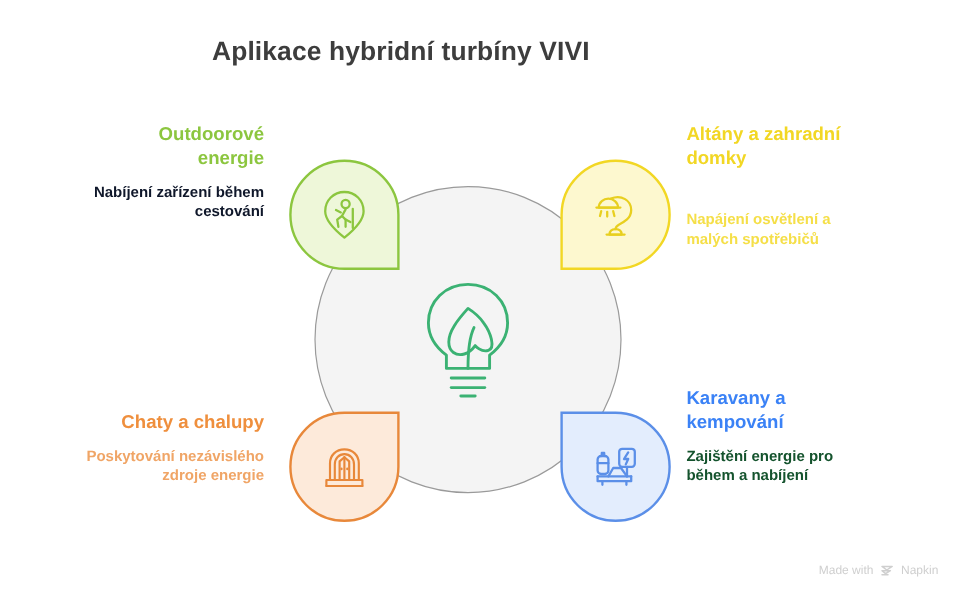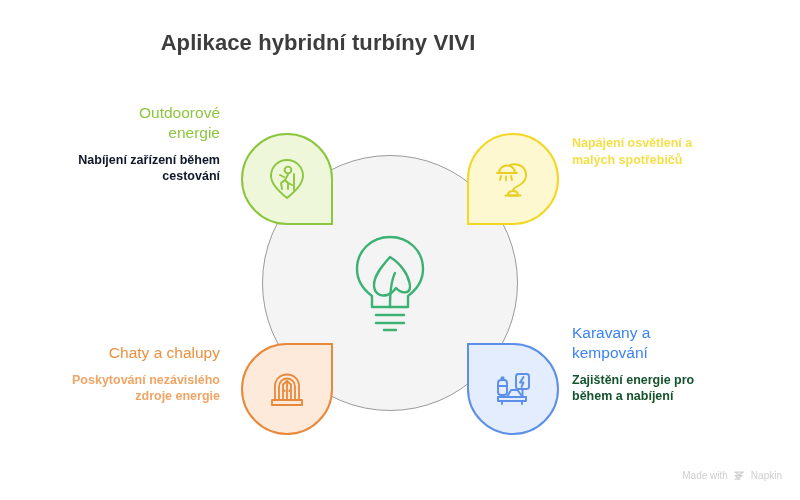--- a/index.html
+++ b/index.html
@@ -24,20 +24,21 @@
   .title {
     position: absolute;
     left: 0;
     top: 30px;
     width: 636px;
     text-align: center;
     font-size: 22px;
     font-weight: bold;
     color: #3d3d3d;
     letter-spacing: 0.1px;
+    padding-left: 16px;
   }
 
   
   .center-circle {
     position: absolute;
     left: 262px;
     top: 155px;
     width: 256px;
     height: 256px;
     border-radius: 50%;
@@ -73,21 +74,21 @@
   
   .dp-tl { left: 241px; top: 133px; border-radius: 50% 50% 0 50%; }
   .dp-tr { left: 467px; top: 133px; border-radius: 50% 50% 50% 0; }
   .dp-bl { left: 241px; top: 343px; border-radius: 50% 0 50% 50%; }
   .dp-br { left: 467px; top: 343px; border-radius: 0 50% 50% 50%; }
 
   
   .block { position: absolute; }
   .block .hd {
     font-size: 15.5px;
-    font-weight: normal;
+    font-weight: bold;
     line-height: 1.28;
     margin: 0 0 9px 0;
   }
   .block .ds {
     font-size: 12.5px;
     font-weight: bold;
     line-height: 1.32;
     margin: 0;
   }
   .b-tl { left: 20px; top: 103px; width: 200px; text-align: right; }
@@ -195,20 +196,24 @@
       <span>Outdoorové</span><br>
       <span>energie</span>
     </div>
     <div class="ds" style="color:#0f172a;">
       <span>Nabíjení zařízení během</span><br>
       <span>cestování</span>
     </div>
   </div>
 
   <div class="block b-tr">
+    <div class="hd" style="color:#f2d724;">
+      <span>Altány a zahradní</span><br>
+      <span>domky</span>
+    </div>
     <div class="ds" style="color:#f5df48;margin-top:32px;">
       <span>Napájení osvětlení a</span><br>
       <span>malých spotřebičů</span>
     </div>
   </div>
 
   <div class="block b-bl">
     <div class="hd" style="color:#ef8f3d;">
       <span>Chaty a chalupy</span>
     </div>

